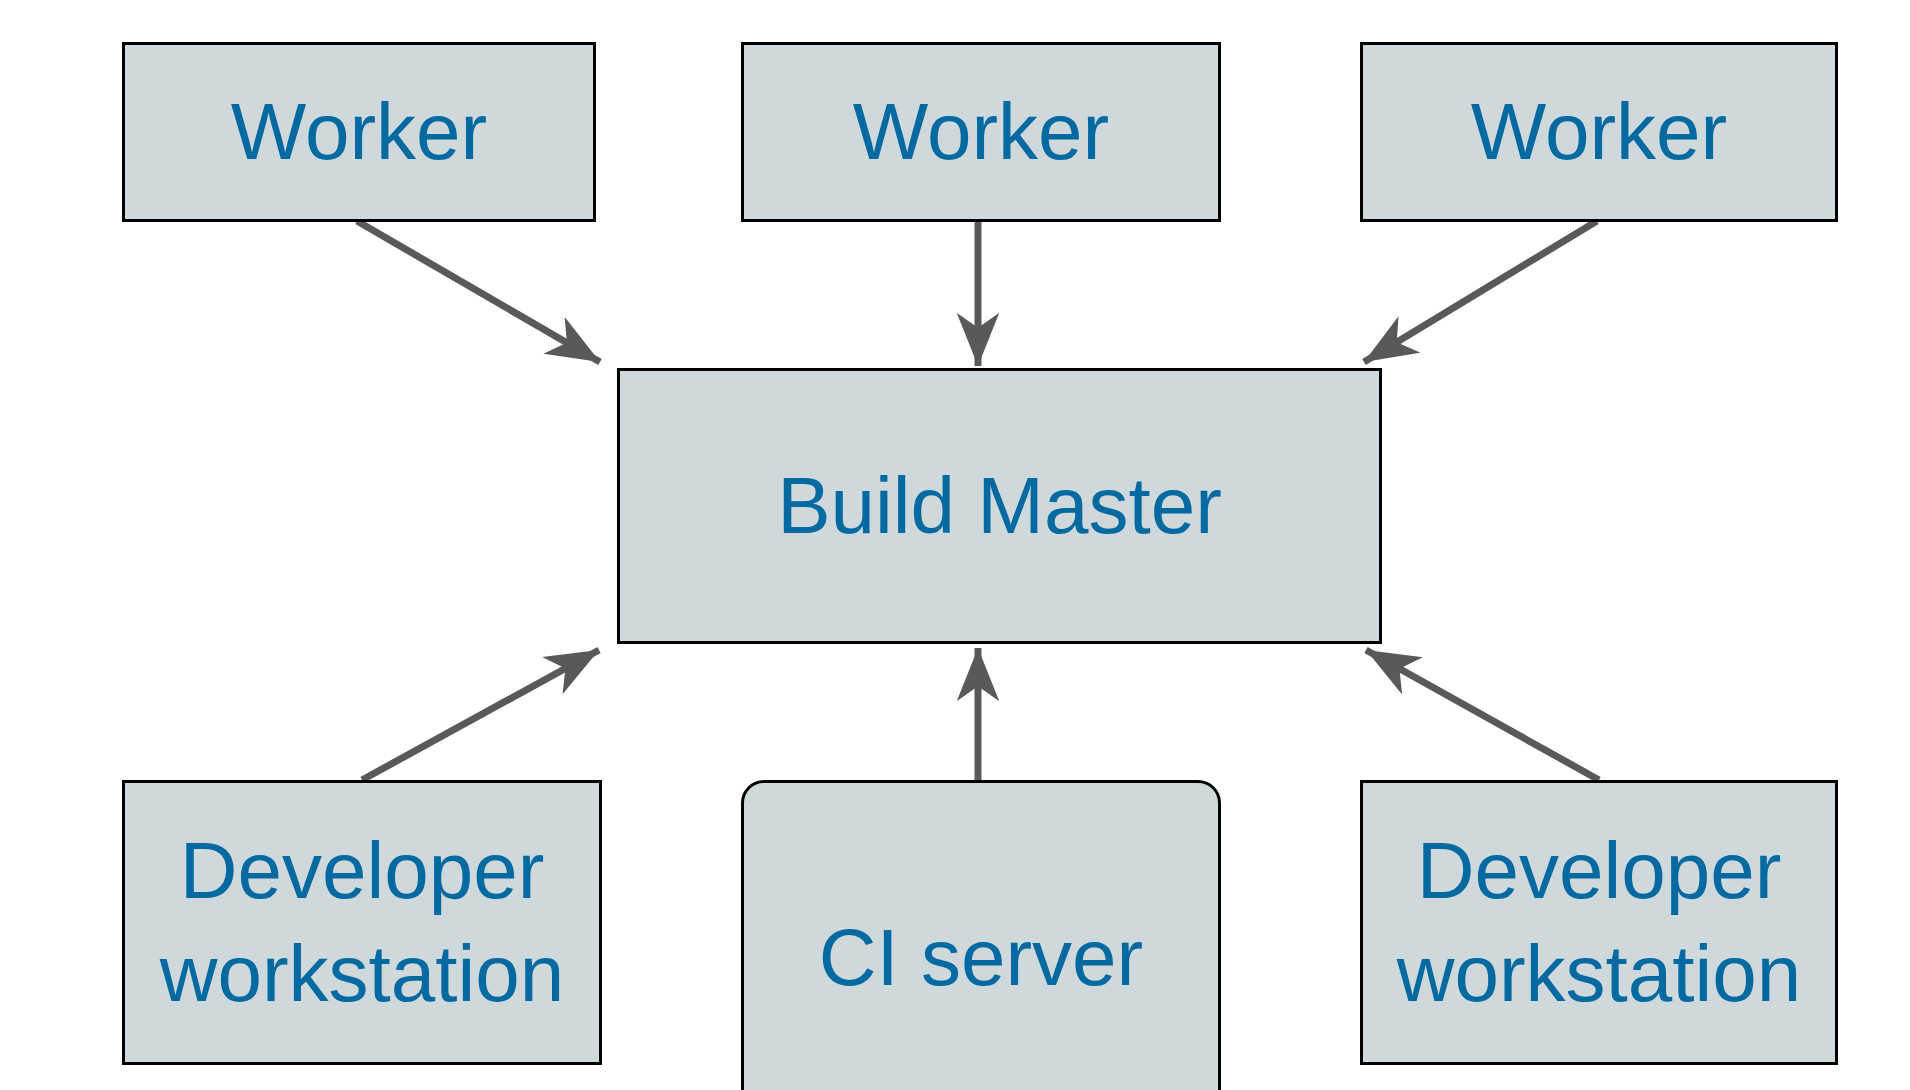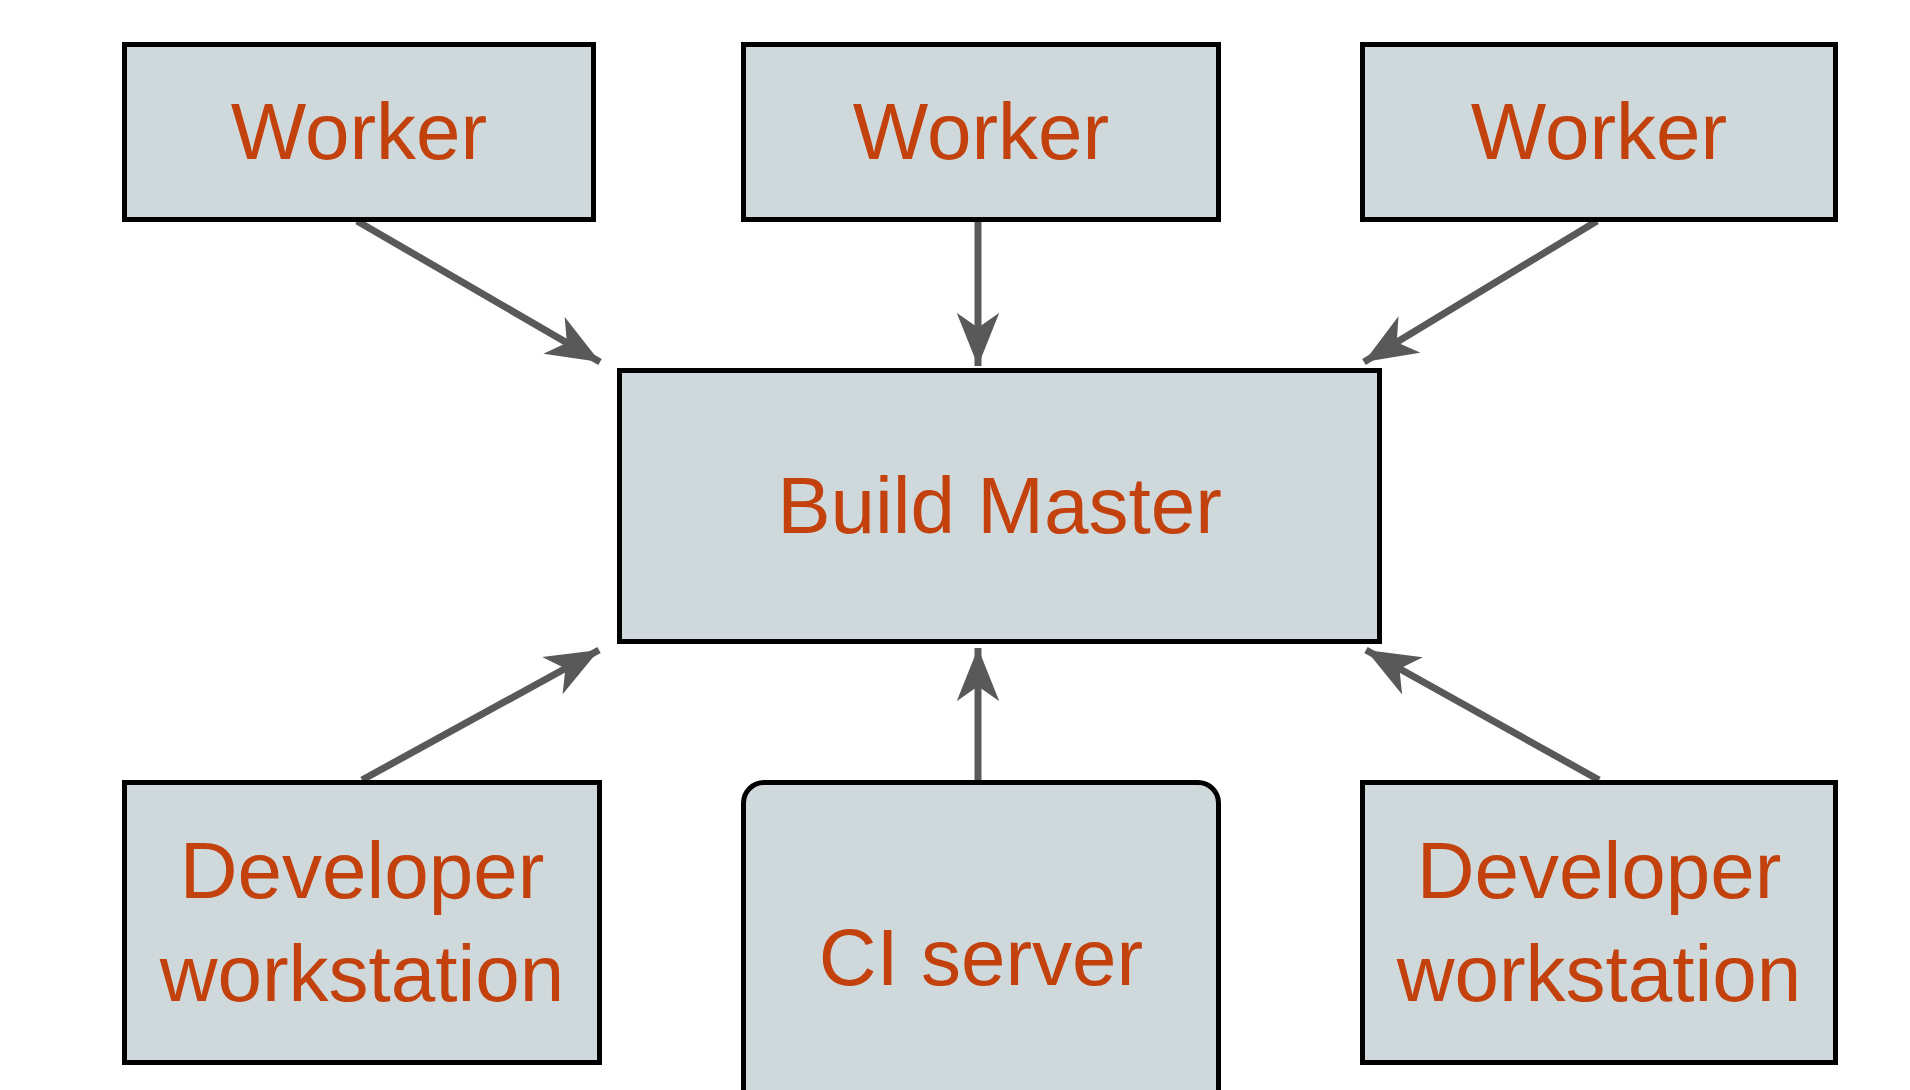--- a/index.html
+++ b/index.html
@@ -18,27 +18,27 @@
   .edges-layer {
     position: absolute;
     left: 0;
     top: 0;
     width: 1910px;
     height: 1090px;
   }
   .node {
     position: absolute;
     background: #cfd8db;
-    border: 5px solid #000000;
+    border: 3px solid #000000;
     box-sizing: border-box;
     display: flex;
     align-items: center;
     justify-content: center;
     text-align: center;
-    color: #c2410c;
+    color: #0369a1;
     font-size: 80px;
     line-height: 1.28;
     letter-spacing: 0px;
   }
   .node-worker-1      { left: 122px;  top: 42px;  width: 474px; height: 180px; }
   .node-worker-2      { left: 741px;  top: 42px;  width: 480px; height: 180px; }
   .node-worker-3      { left: 1360px; top: 42px;  width: 478px; height: 180px; }
   .node-build-master  { left: 617px;  top: 368px; width: 765px; height: 276px; }
   .node-dev-left      { left: 122px;  top: 780px; width: 480px; height: 285px; }
   .node-ci-server     { left: 741px;  top: 780px; width: 480px; height: 356px; border-radius: 23px; }

